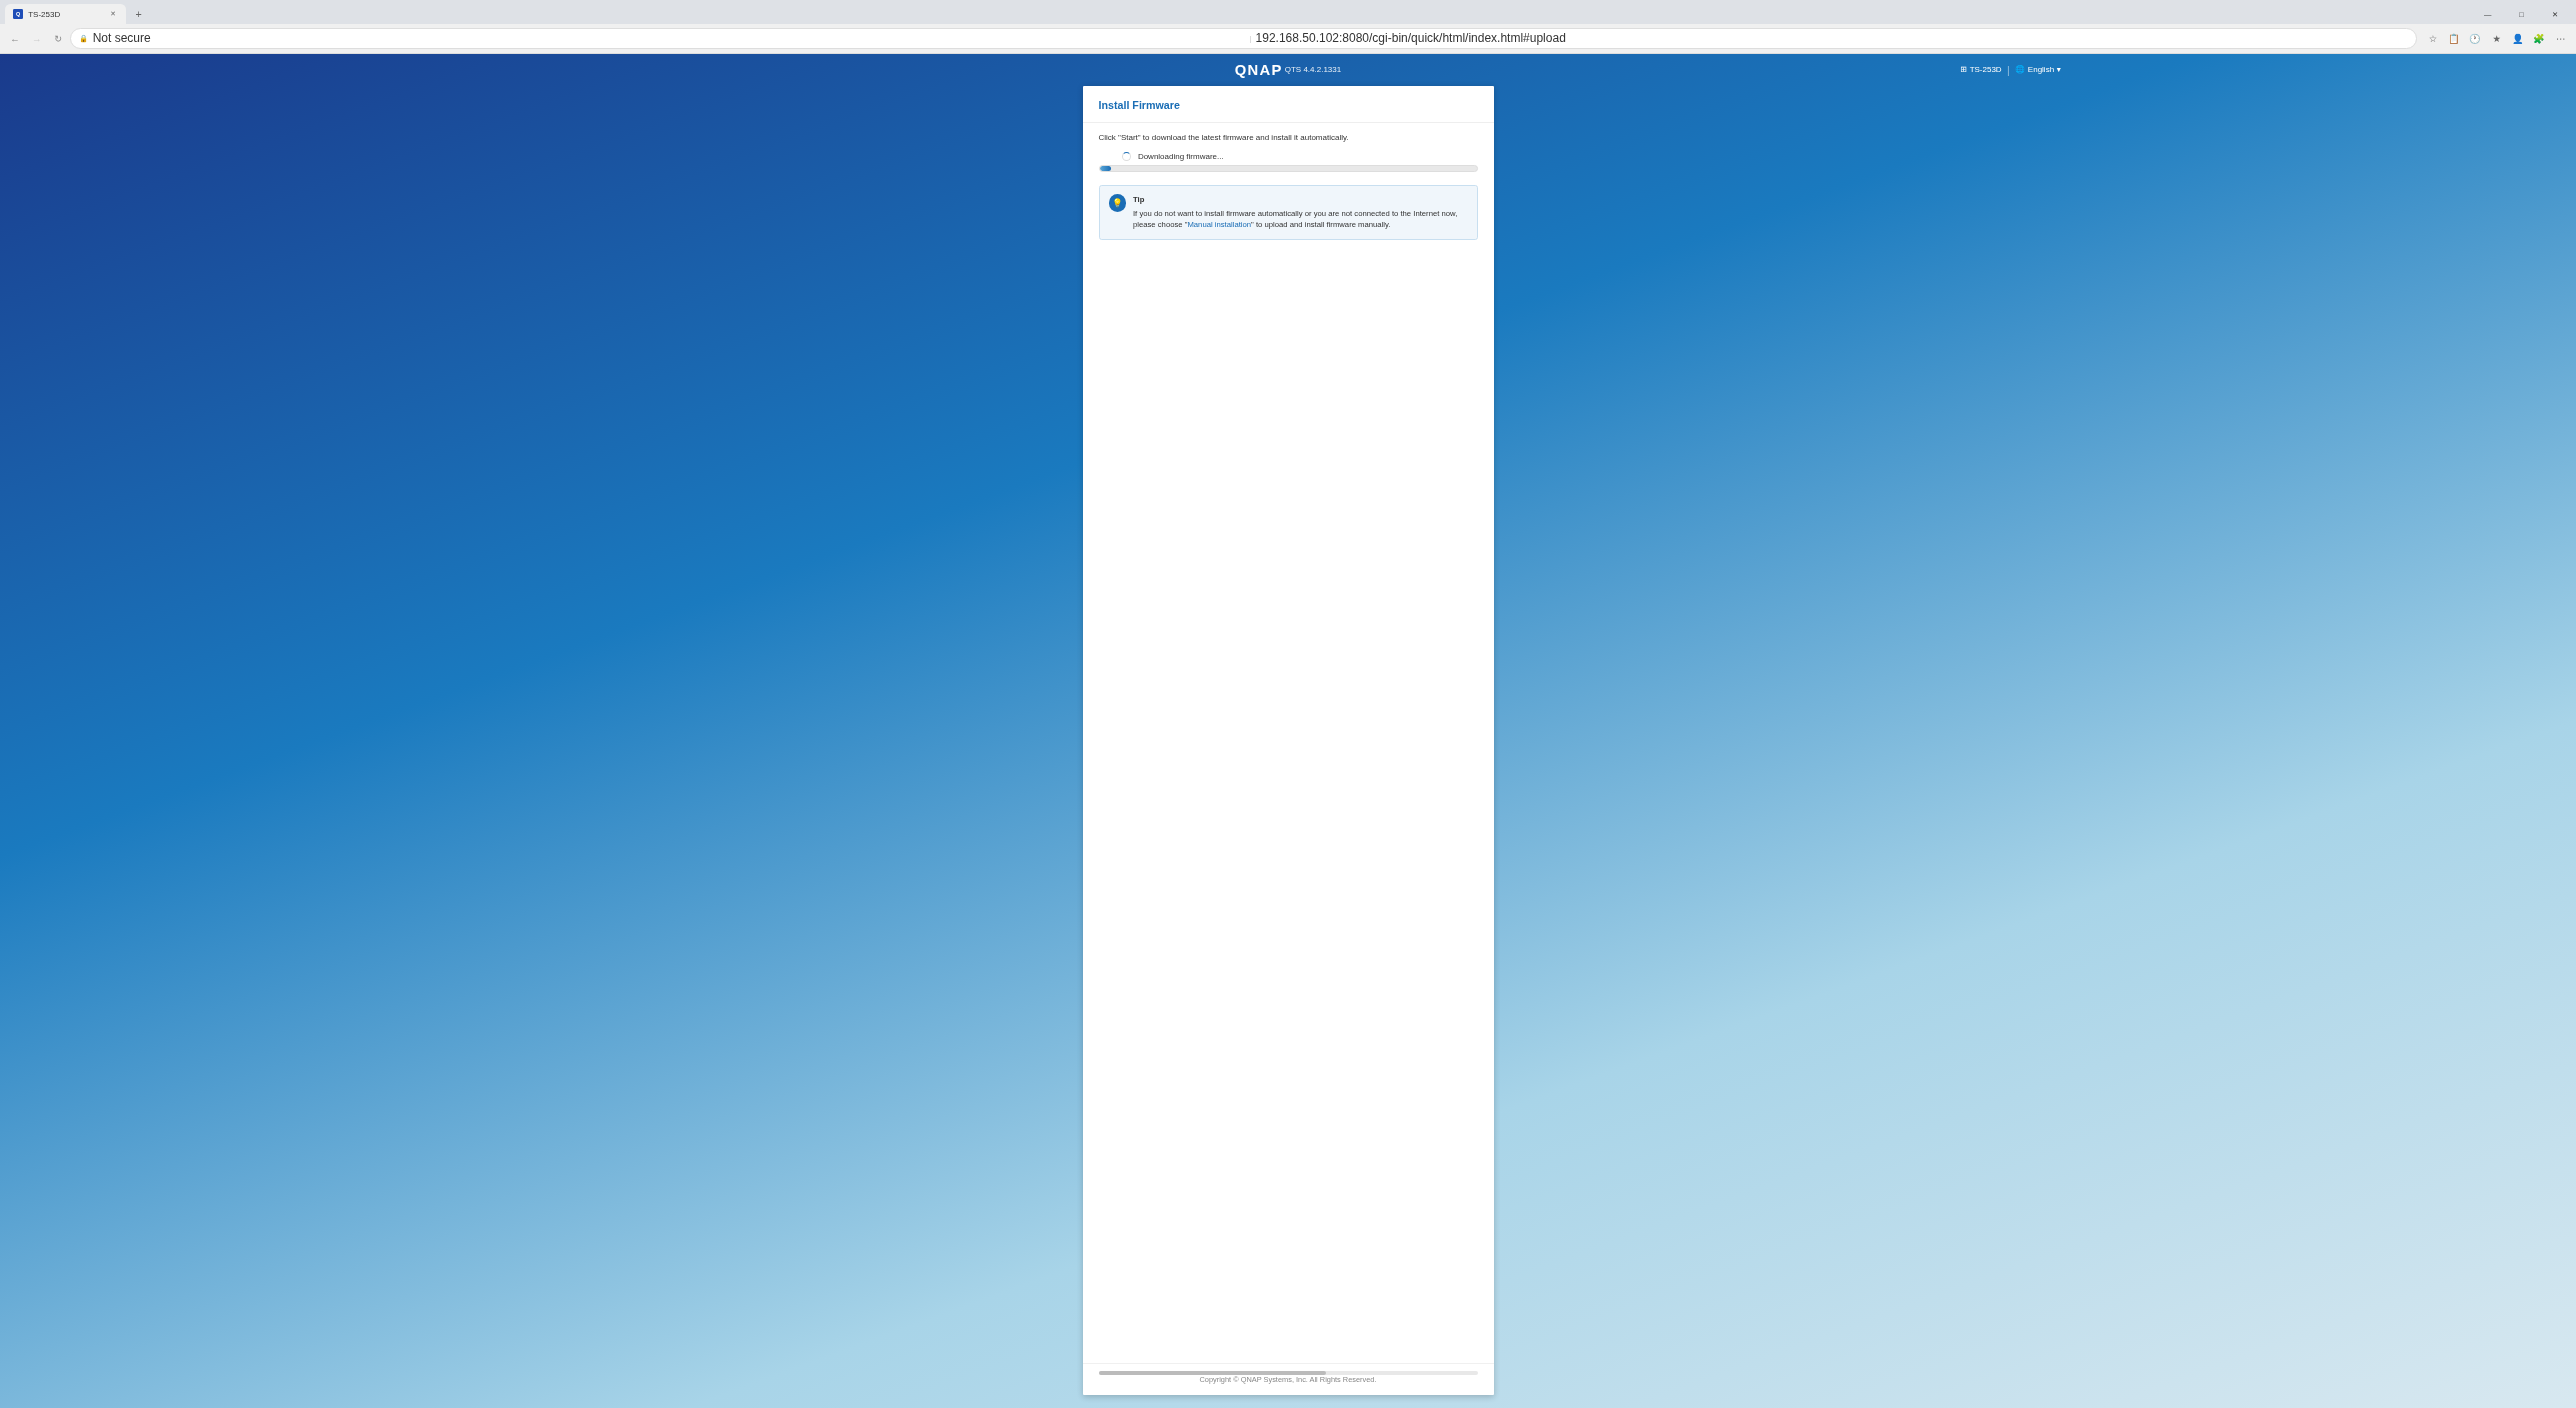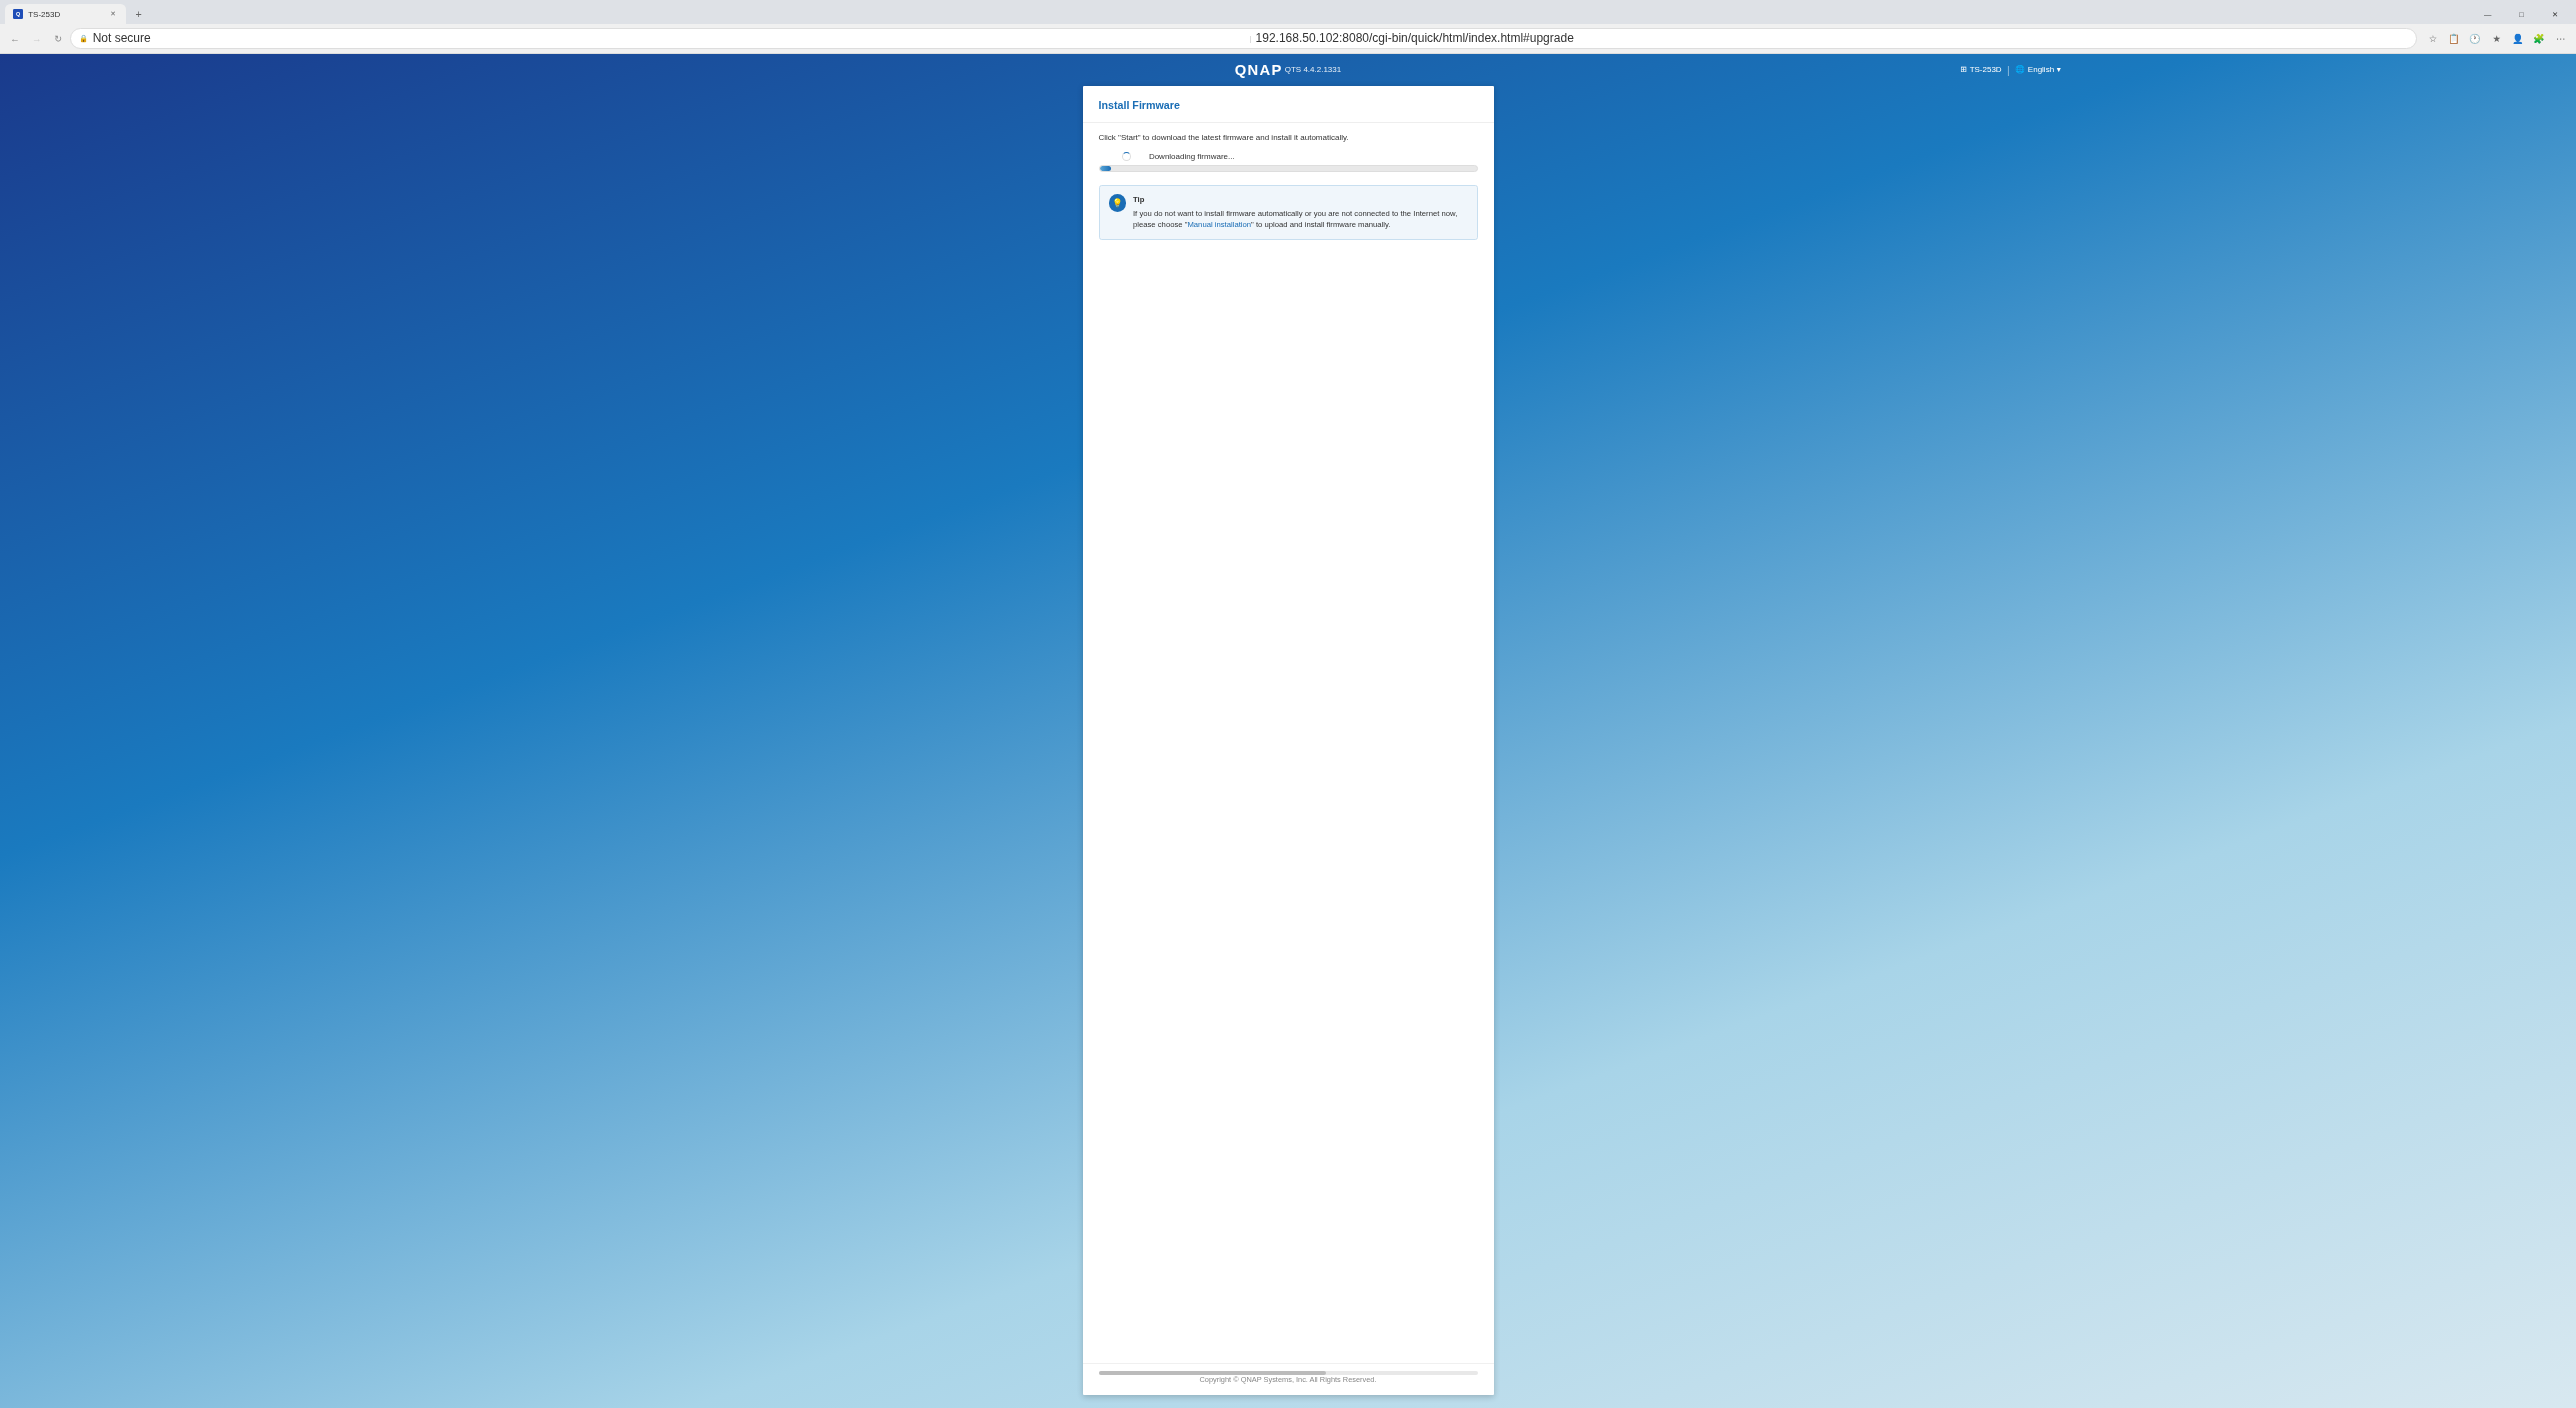--- a/index.html
+++ b/index.html
@@ -276,21 +276,21 @@
       margin-bottom: 9.4px;
     }
 
     .progress-section {
       margin-bottom: 10.7px;
     }
 
     .progress-label {
       display: flex;
       align-items: center;
-      gap: 18px;
+      gap: 7px;
       margin-bottom: 4px;
       font-size: 8px;
       color: #333;
       padding-left: 23px;
     }
 
     .spinner {
       width: 9.4px;
       height: 9.4px;
       border: 1.3px solid #ddd;
@@ -411,21 +411,21 @@
   </div>
 
   <div class="nav-bar">
     <button class="nav-btn">←</button>
     <button class="nav-btn" style="color:#ccc;">→</button>
     <button class="nav-btn">↻</button>
     <div class="address-bar">
       <span class="address-lock">🔒</span>
       <span class="address-text">Not secure</span>
       <span style="color:#ccc;">|</span>
-      <span class="address-text">192.168.50.102:8080/cgi-bin/quick/html/index.html#upgrade</span>
+      <span class="address-text">192.168.50.102:8080/cgi-bin/quick/html/index.html#upload</span>
     </div>
     <div class="browser-actions">
       <button class="browser-action-btn">☆</button>
       <button class="browser-action-btn">📋</button>
       <button class="browser-action-btn">🕐</button>
       <button class="browser-action-btn">★</button>
       <button class="browser-action-btn">👤</button>
       <button class="browser-action-btn">🧩</button>
       <button class="browser-action-btn">⋯</button>
     </div>

